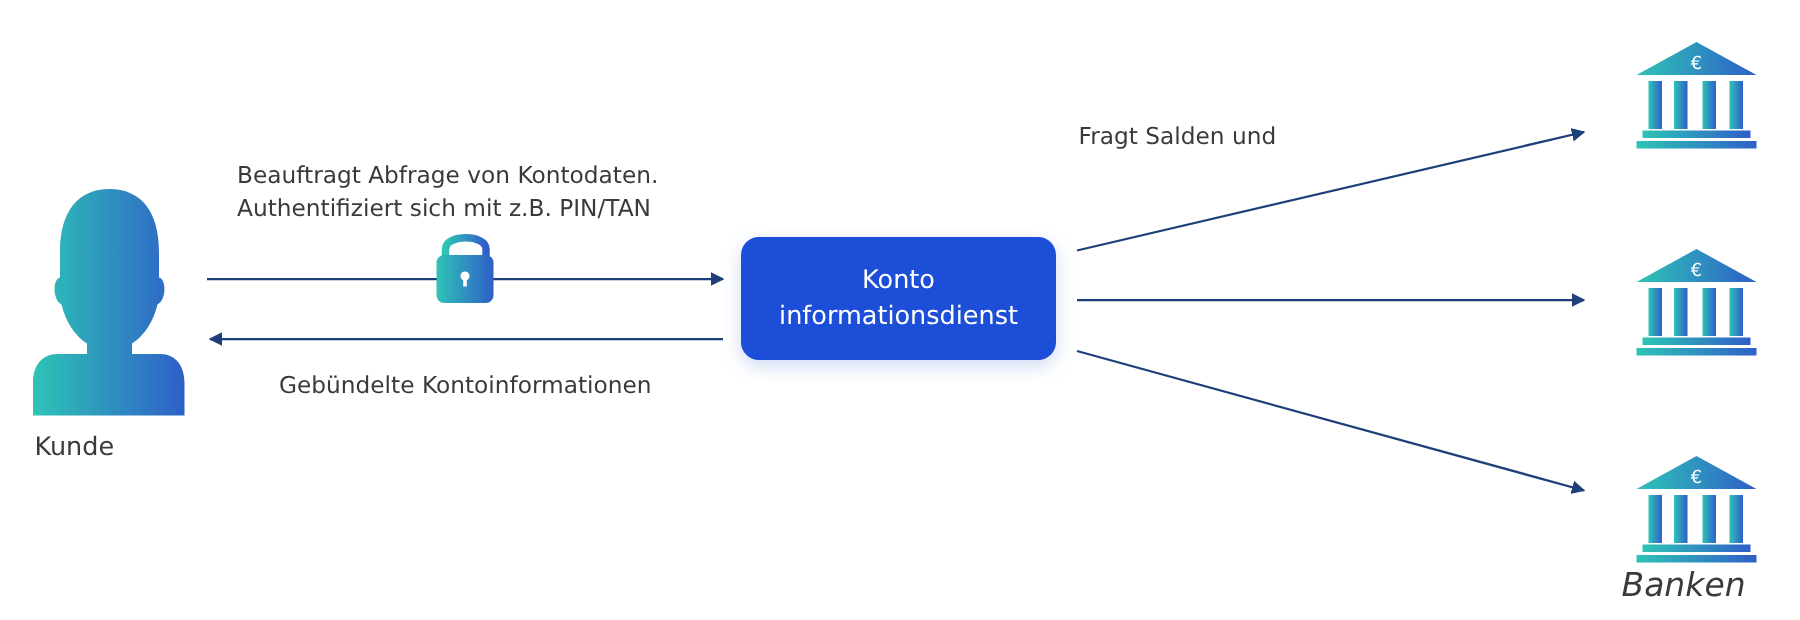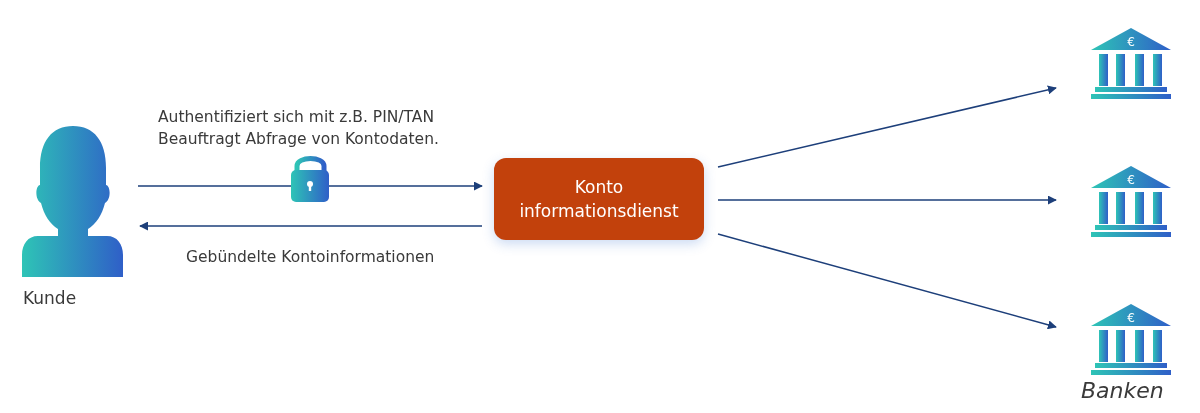--- a/index.html
+++ b/index.html
@@ -3,21 +3,21 @@
 <meta charset="utf-8">
 <style>
   html, body { margin: 0; padding: 0; background: #ffffff; }
   body { width: 1200px; height: 413px; position: relative; overflow: hidden;
          font-family: "DejaVu Sans", sans-serif; color: #333333; }
   .abs { position: absolute; }
   .lbl { font-size: 15.5px; line-height: 22px; color: #3a3a3a; white-space: nowrap; }
   .center { }
   .node-box {
     position: absolute; left: 494px; top: 158px; width: 210px; height: 82px;
-    background: #c2410c; border-radius: 12px;
+    background: #1d4ed8; border-radius: 12px;
     box-shadow: 0 4px 12px rgba(52,112,207,0.25);
     color: #ffffff; display: flex; flex-direction: column; align-items: center; justify-content: center;
     font-size: 17px; line-height: 24px;
   }
   svg { position: absolute; left: 0; top: 0; }
 </style>
 </head>
 <body>
 
 <svg width="1200" height="413" viewBox="0 0 1200 413">
@@ -77,27 +77,28 @@
     <rect x="44" y="26" width="9" height="32" fill="url(#grad)"></rect>
     <rect x="62" y="26" width="9" height="32" fill="url(#grad)"></rect>
     <rect x="4" y="59" width="72" height="5" fill="url(#grad)"></rect>
     <rect x="0" y="66" width="80" height="5" fill="url(#grad)"></rect>
   </g>
 </svg>
 
 <div class="abs lbl center" style="left:23px; top:287px; width:100px; font-size:17px;">Kunde</div>
 
 <div class="abs lbl" style="left:158px; top:106px;">
+  <div>Beauftragt Abfrage von Kontodaten.</div>
   <div>Authentifiziert sich mit z.B. PIN/TAN</div>
-  <div>Beauftragt Abfrage von Kontodaten.</div>
 </div>
 
 <div class="abs lbl" style="left:186px; top:246px;">Gebündelte Kontoinformationen</div>
 
 <div class="node-box">
   <div>Konto</div>
   <div>informationsdienst</div>
 </div>
 
 <div class="abs lbl" style="left:719px; top:80px;">
+  <div>Fragt Salden und</div>
 </div>
 
 <div class="abs lbl center" style="left:1081px; top:380px; width:100px; font-size:22px;font-style:italic;">Banken</div>
 
 </body></html>

